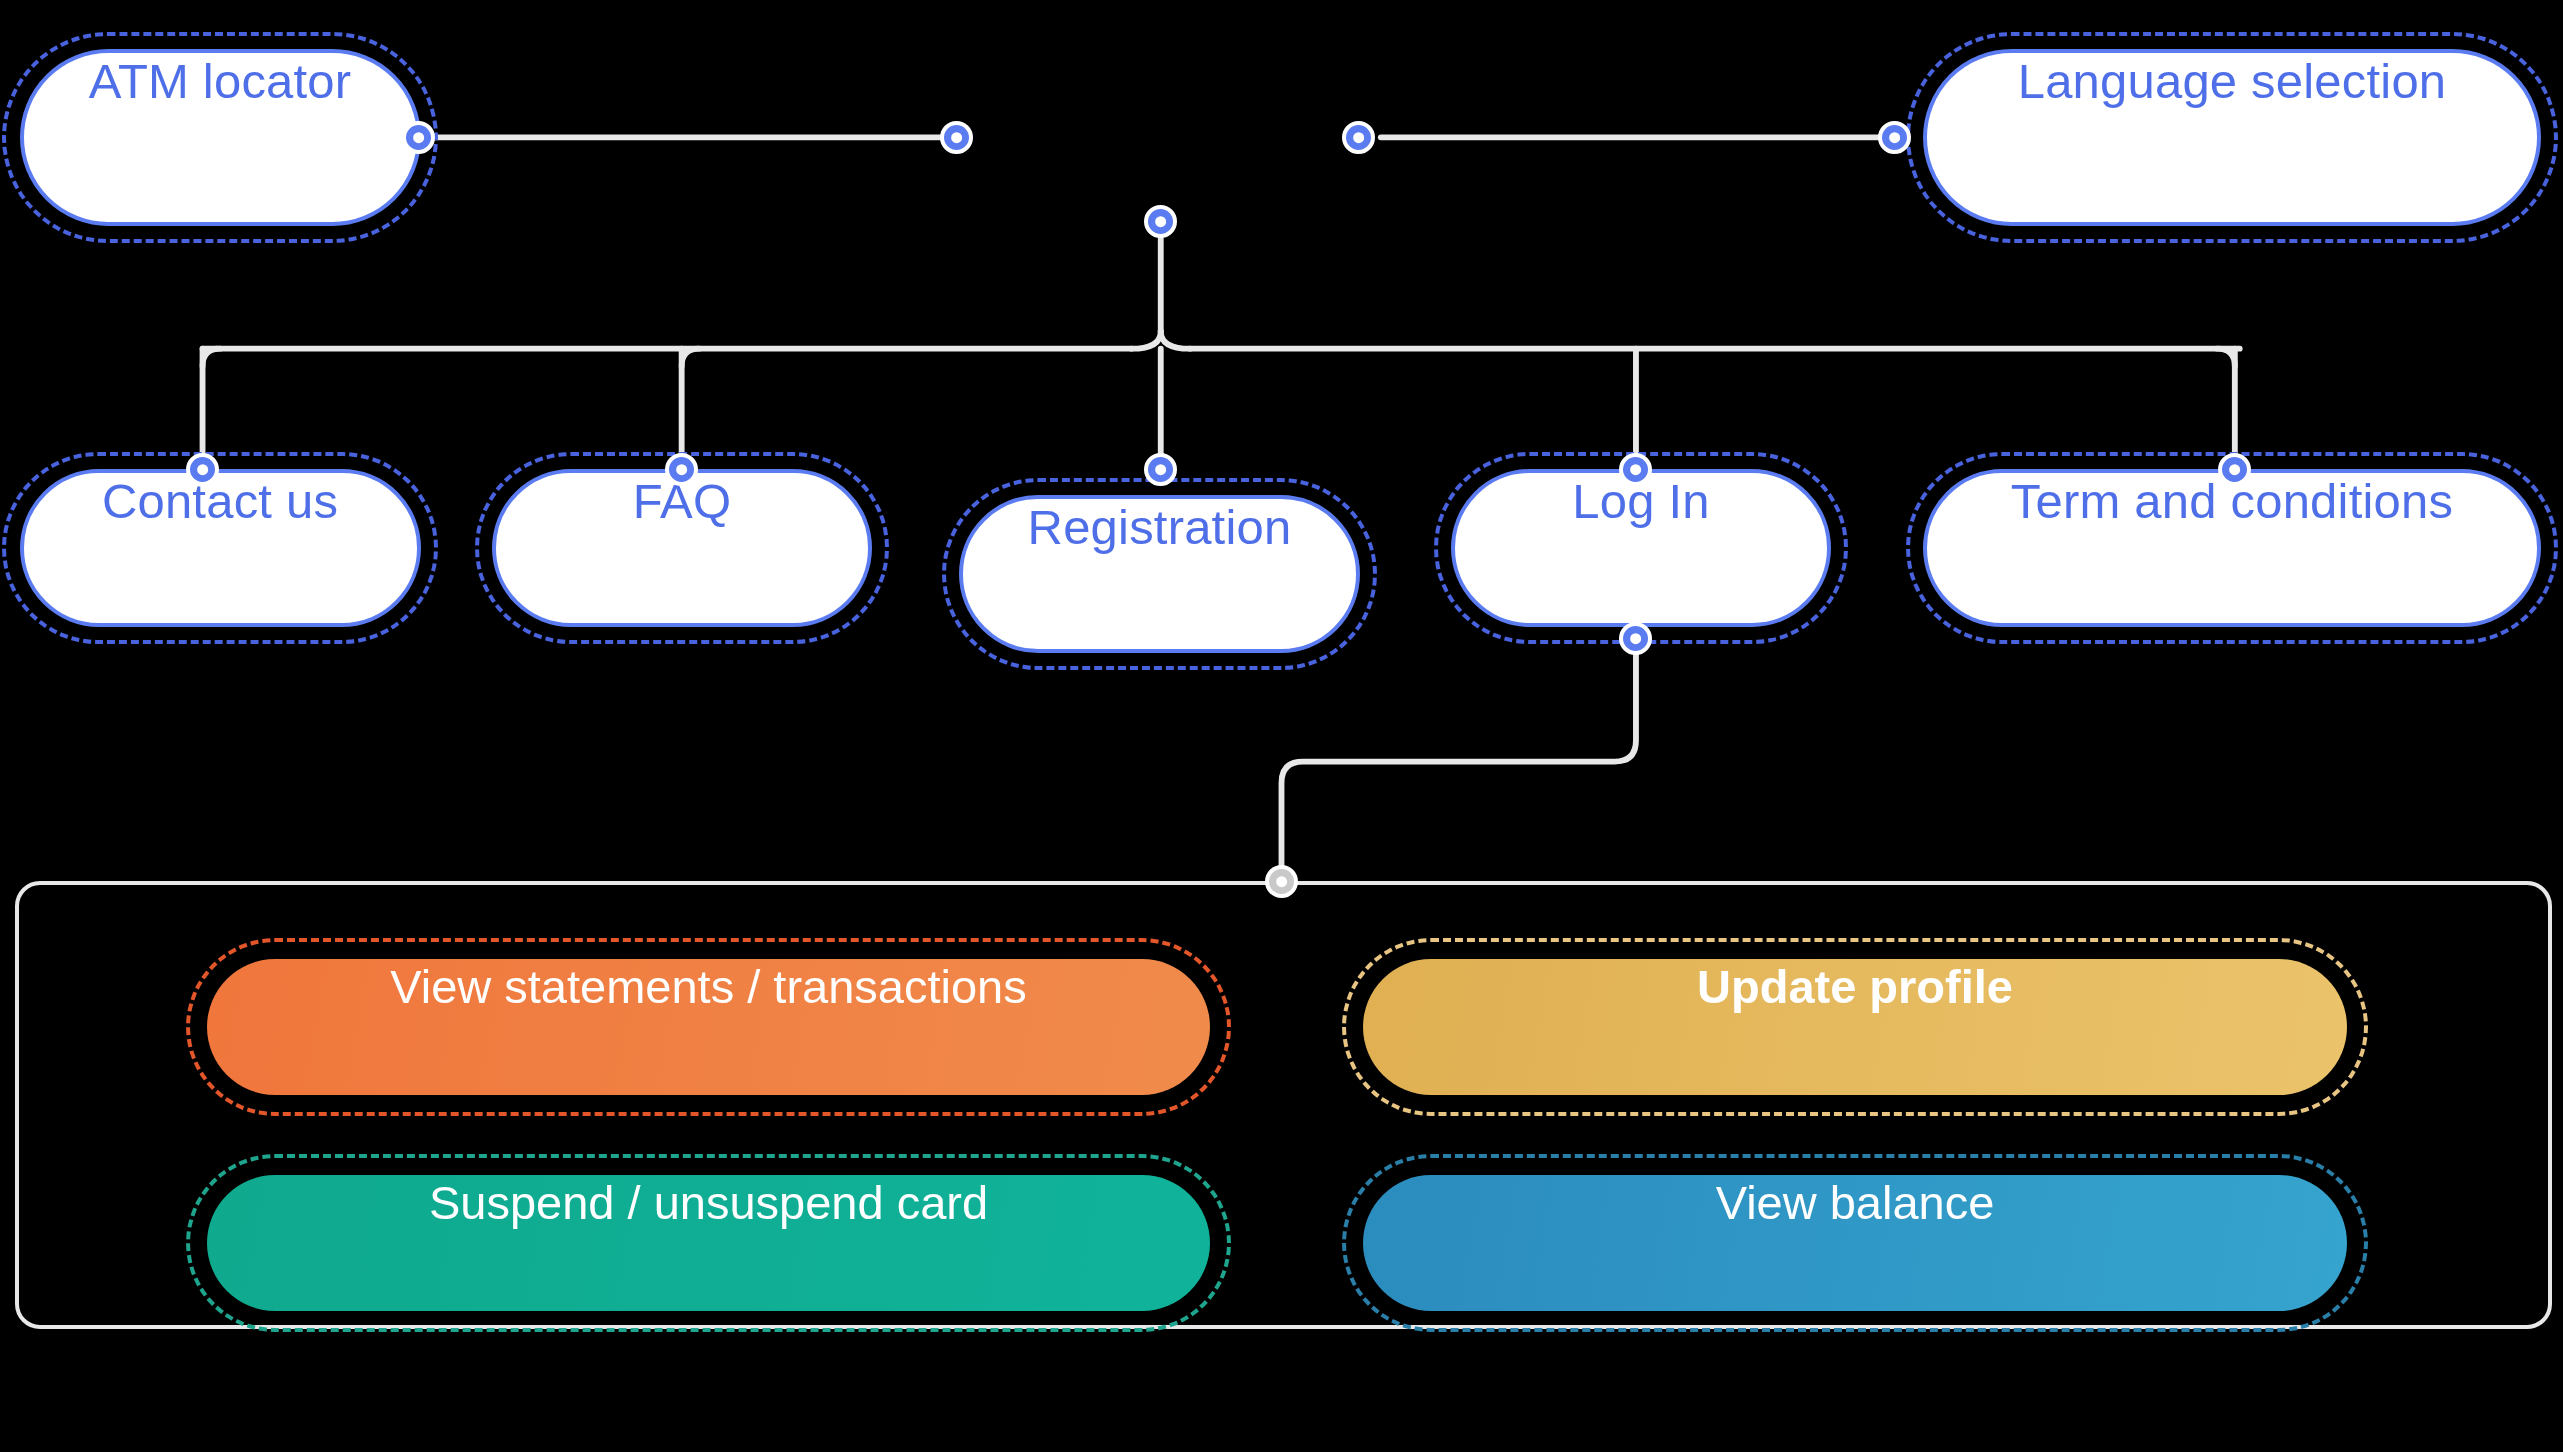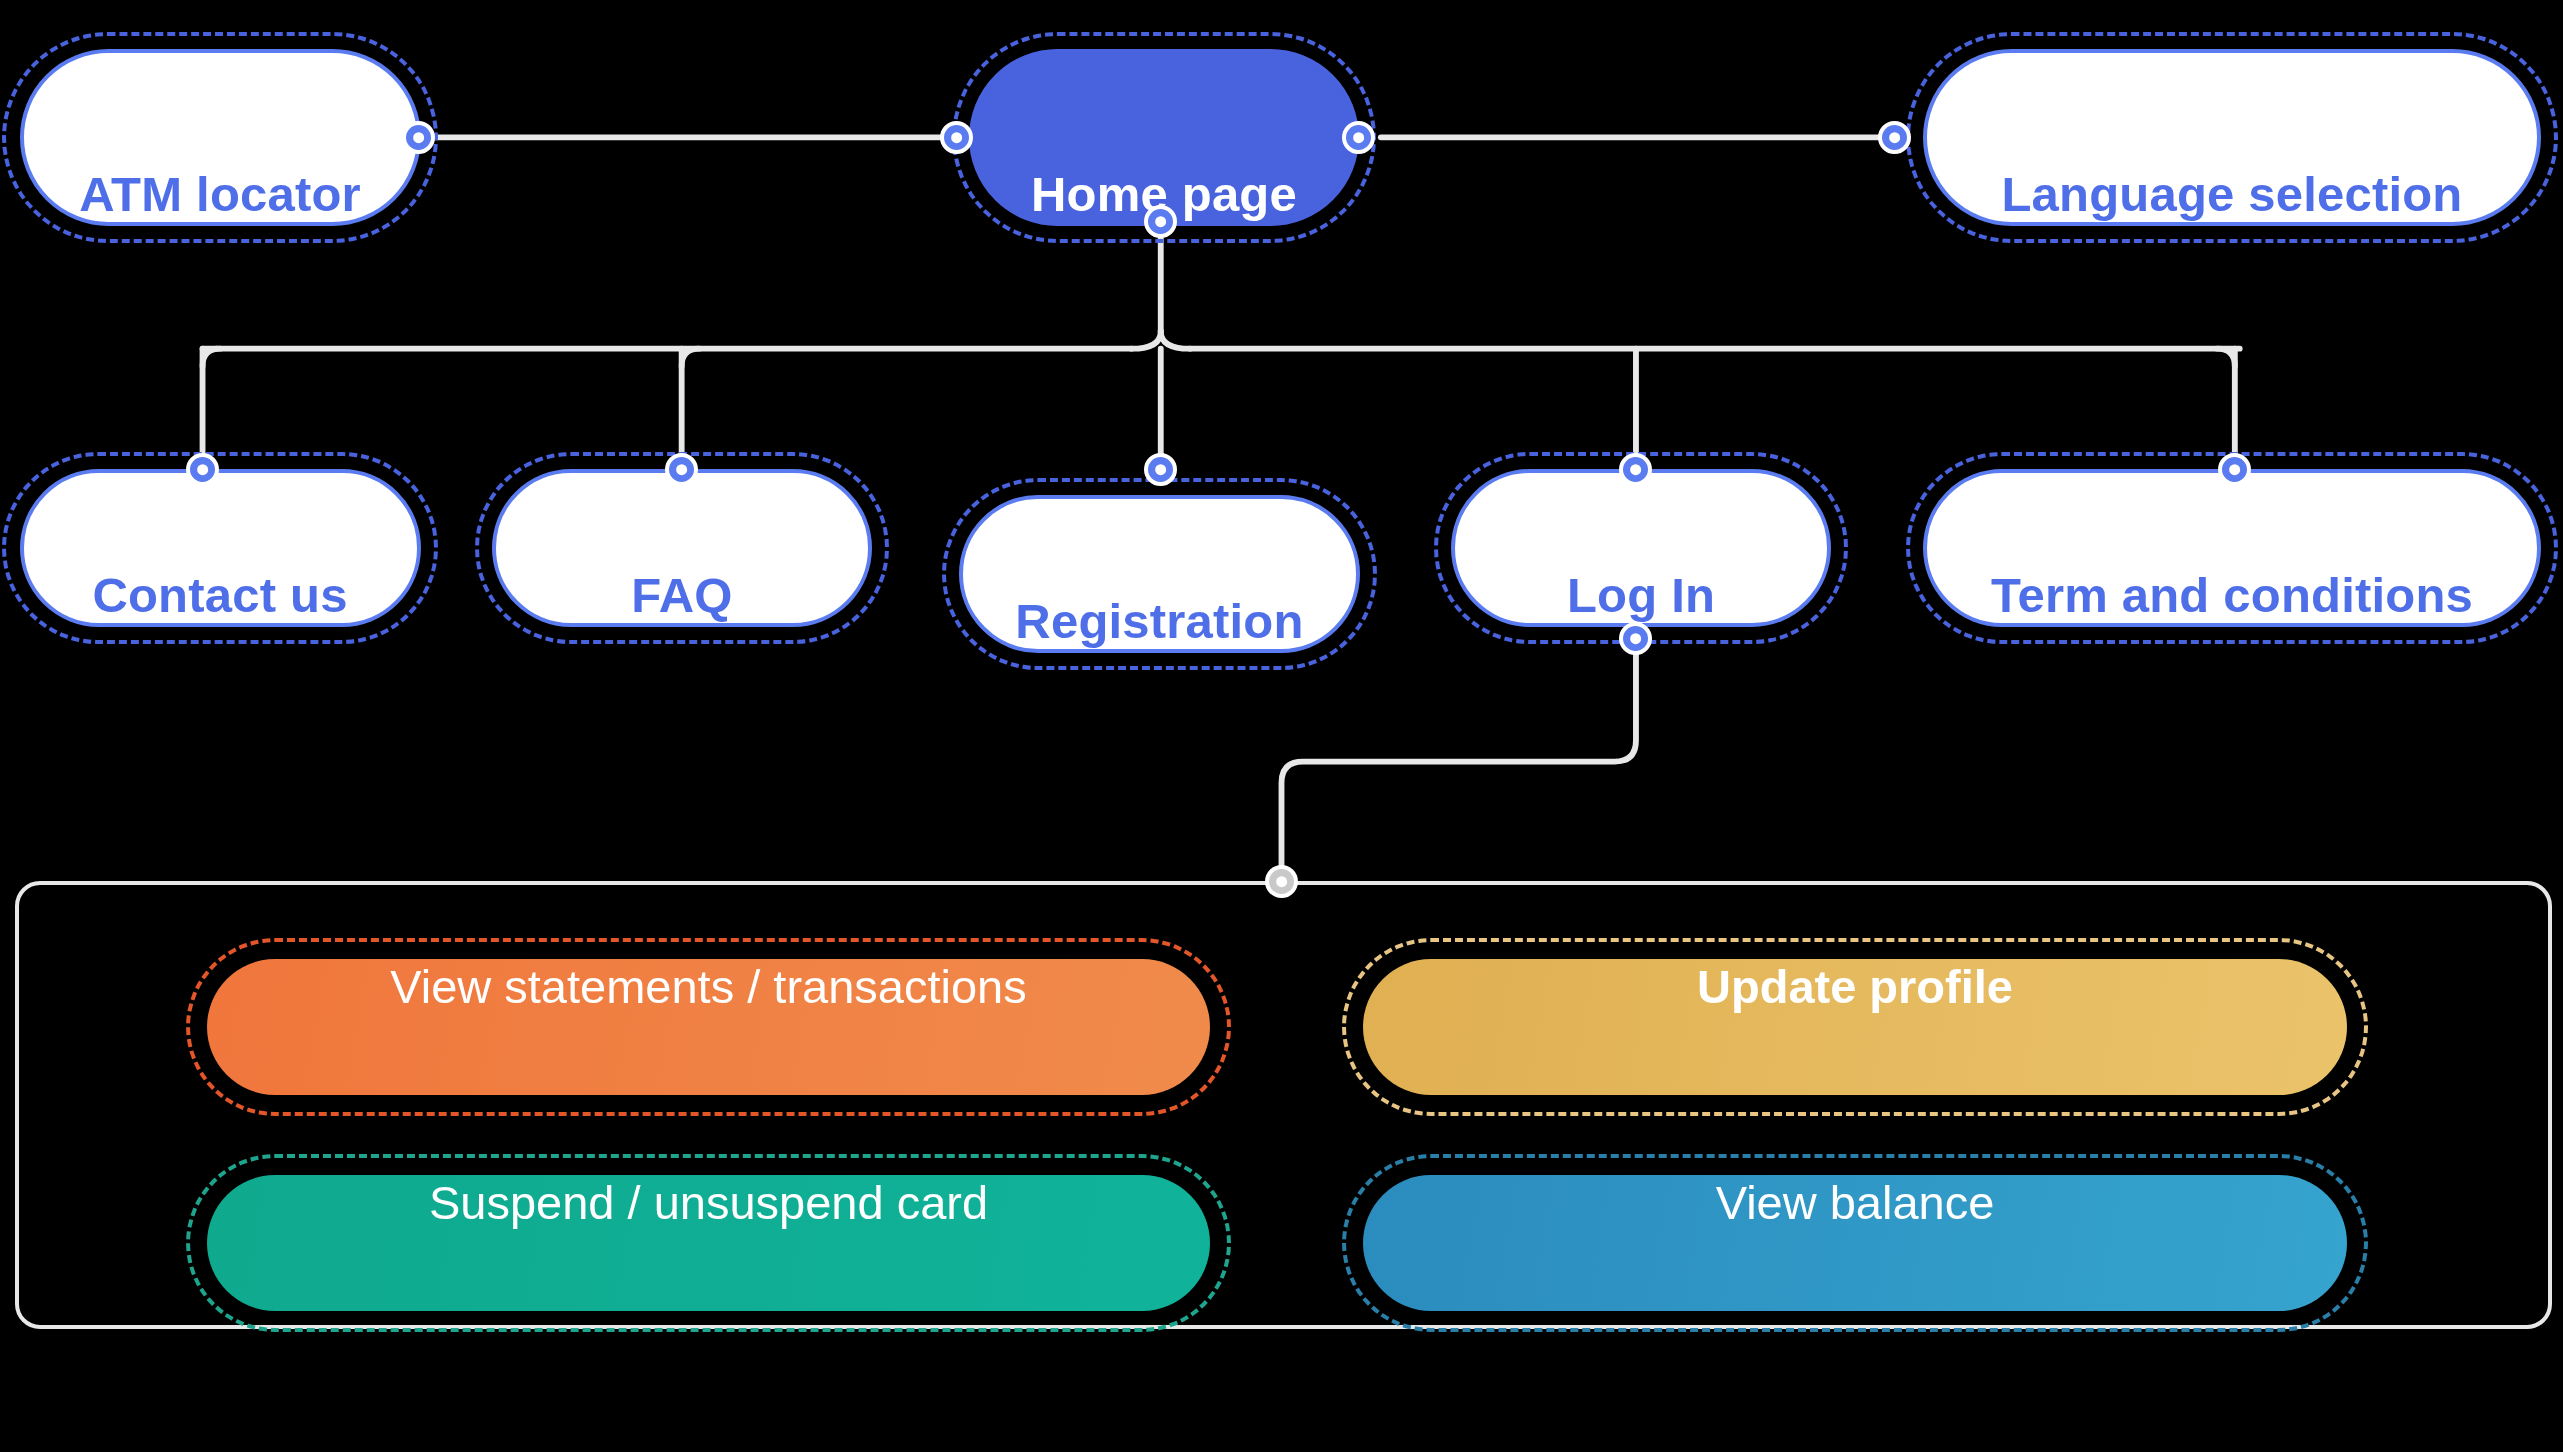--- a/index.html
+++ b/index.html
@@ -23,28 +23,28 @@
     position: absolute;
     left: 0; top: 0;
     width: 2563px; height: 1453px;
     pointer-events: none;
   }
 
   
   .node {
     position: absolute;
     display: flex;
-    align-items: flex-end;
+    align-items: flex-start;
     justify-content: center;
     border-radius: 973px;
     background: #FFFFFF;
     border: 4.9px solid #5B7CF0;
     color: #4F6FE8;
     font-size: 49px;
-    font-weight: 700;
+    font-weight: 400;
     letter-spacing: 0.2px;
     white-space: nowrap;
     z-index: 5;
   }
   .node.primary {
     background: #4962DE;
     border-color: #4962DE;
     color: #FFFFFF;
   }
   
@@ -161,23 +161,20 @@
       <path d="M 2295 376 Q 2295 358 2277 358"></path>
       <path d="M 700 376 Q 700 358 718 358"></path>
     </g>
   </svg>
 
   <div class="node" id="n-atm" style="left:19.5px; top:49px; width:401px; height:177px;">
     <span>ATM locator</span>
   </div>
   <div class="handle" style="left:402px; top:121px;"></div>
 
-  <div class="node primary" id="n-home" style="left:969px; top:49px; width:390px; height:177px;">
-    <span>Home page</span>
-  </div>
   <div class="handle" style="left:940px; top:121px;"></div>
   <div class="handle" style="left:1342px; top:121px;"></div>
   <div class="handle" style="left:1144px; top:205px;"></div>
 
   <div class="node" id="n-language" style="left:1923px; top:49px; width:618px; height:177px;">
     <span>Language selection</span>
   </div>
   <div class="handle" style="left:1878px; top:121px;"></div>
 
   <div class="node" id="n-contact" style="left:19.5px; top:469px; width:401px; height:158px;">

